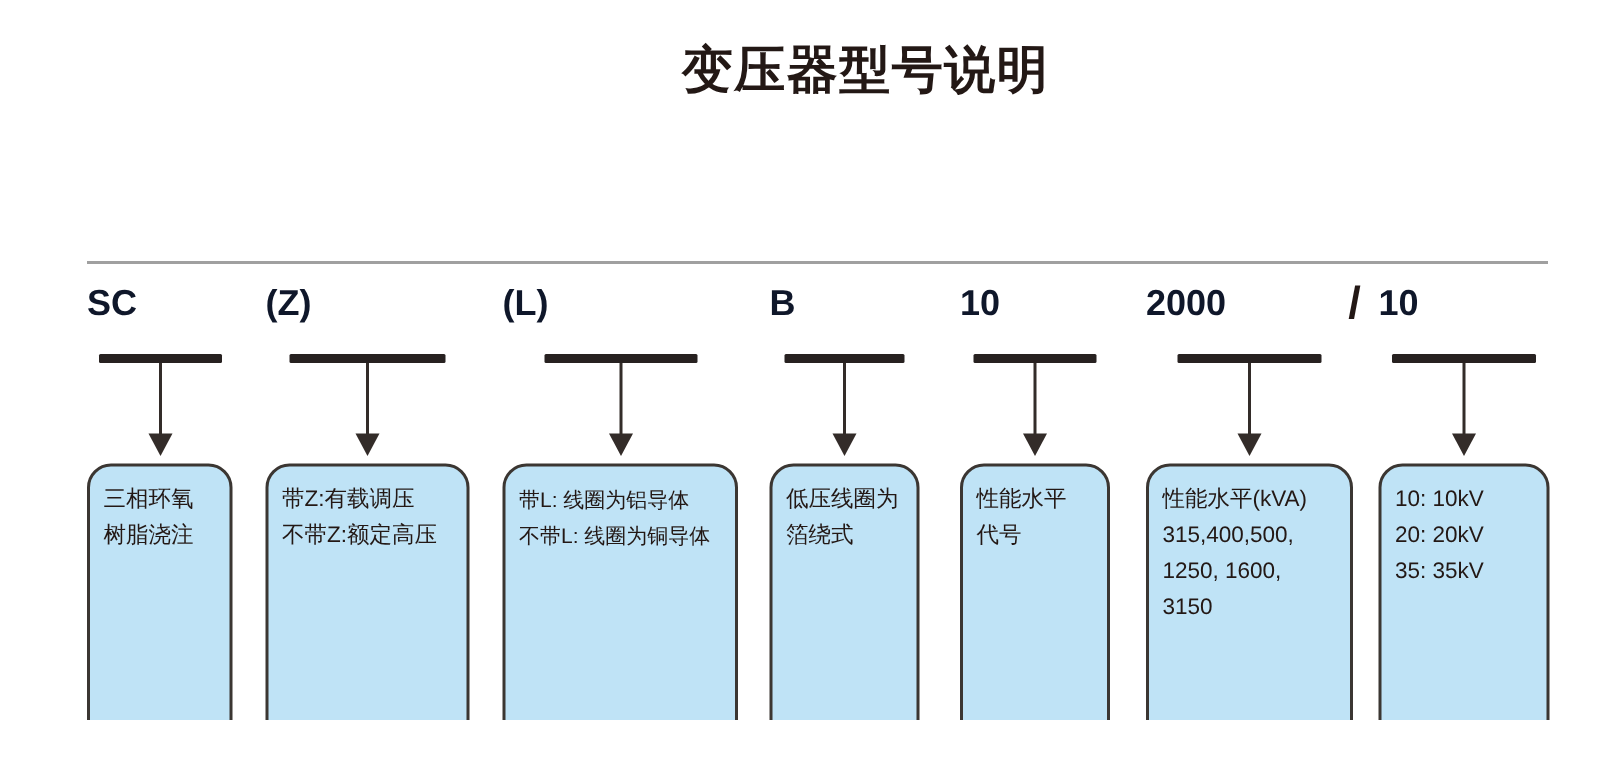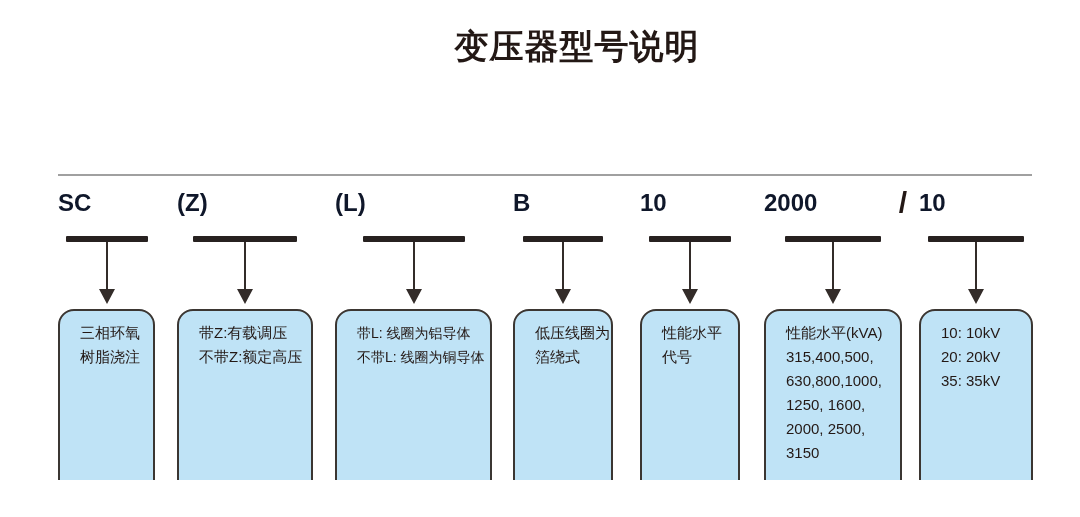--- a/index.html
+++ b/index.html
@@ -57,21 +57,21 @@
     position:absolute; top:47px; left:0; width:0; height:0;
     border-left:8px solid transparent; border-right:8px solid transparent;
     border-top:15px solid #332c29;
   }
   .box {
     position:absolute; top:309px; left:0; width:100%; height:189px;
     box-sizing:border-box; background:#bfe3f6; border:2px solid #3b3632;
     border-radius:16px; padding:10px 4px 10px 9px;
   }
   .box .line {
-    font-size:15px; line-height:24px; color:#231815; white-space:nowrap;margin-left:11px;
+    font-size:15px; line-height:24px; color:#231815; white-space:nowrap;
   }
   .seg3 .box .line { font-size:14px; }
 </style>
 </head>
 <body>
 
 <div class="page">
 
   <h1 class="title">变压器型号说明</h1>
 
@@ -147,23 +147,21 @@
   <div class="seg seg6">
     <div class="code">2000</div>
     <div class="bar"></div>
     <div class="arrow">
       <div class="stem"></div>
       <div class="head"></div>
     </div>
     <div class="box">
       <div class="line">性能水平(kVA)</div>
       <div class="line">315,400,500,</div>
-      <div class="line">630,800,1000,</div>
       <div class="line">1250, 1600,</div>
-      <div class="line">2000, 2500,</div>
       <div class="line">3150</div>
     </div>
   </div>
 
   <div class="seg seg7">
     <div class="code">10</div>
     <div class="bar"></div>
     <div class="arrow">
       <div class="stem"></div>
       <div class="head"></div>

